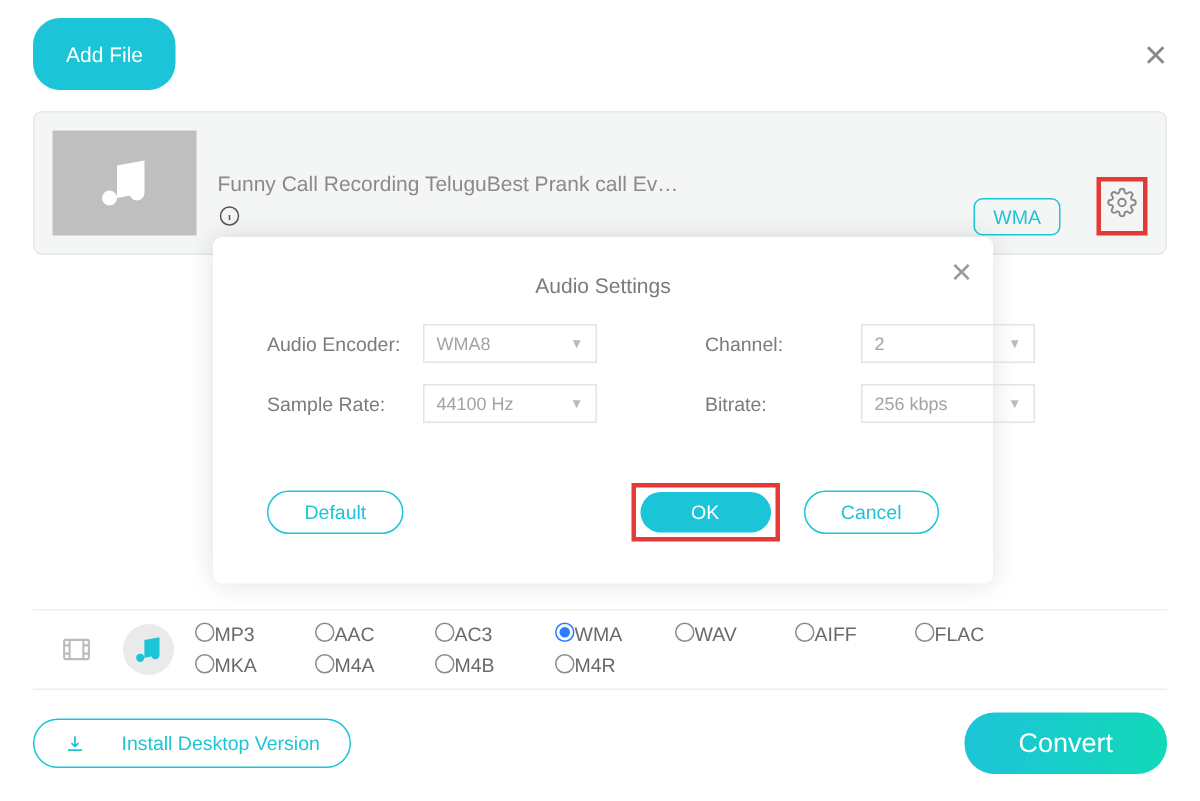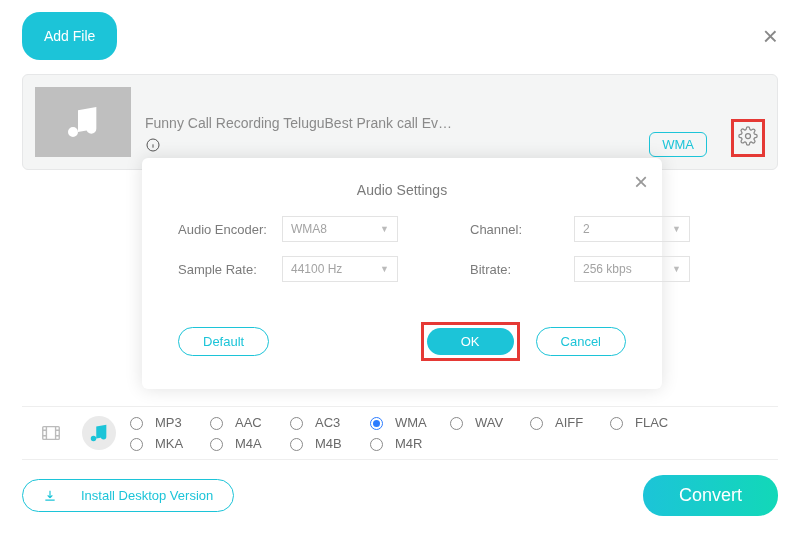--- a/index.html
+++ b/index.html
@@ -31,21 +31,21 @@
 .btn-outline { border: 1.5px solid #1cc4d8; color: #1cc4d8; background: #fff; border-radius: 18px; padding: 6px 24px; font-size: 13px; cursor: pointer; }
 .ok-box { border: 3px solid #e53935; padding: 3px; display: inline-flex; margin-left: auto; }
 .btn-primary { background: #1cc4d8; color: #fff; border: none; border-radius: 18px; padding: 6px 34px; font-size: 13px; cursor: pointer; text-align: center; }
 
 .format-bar { position: absolute; bottom: 74px; left: 22px; right: 22px; border-top: 1px solid #eee; border-bottom: 1px solid #eee; padding: 8px 12px; display: flex; align-items: center; gap: 14px; }
 .tab-icon { width: 34px; height: 34px; display: flex; align-items: center; justify-content: center; cursor: pointer; }
 .tab-icon svg { width: 22px; height: 22px; stroke: #bbb; fill: none; stroke-width: 1.5; }
 .tab-icon.active { background: #eaeaea; border-radius: 50%; }
 .tab-icon.active svg { stroke: #1cc4d8; fill: #1cc4d8; }
 .formats { display: grid; grid-template-columns: repeat(7, 80px); row-gap: 6px; }
-.fmt-opt { display: flex; align-items: flex-end; gap: 12px; font-size: 13px; color: #6a6a6a; cursor: pointer; }
+.fmt-opt { display: flex; align-items: flex-start; gap: 0; font-size: 13px; color: #6a6a6a; cursor: pointer; }
 .radio { width: 13px; height: 13px; border: 1.5px solid #8a8a8a; border-radius: 50%; display: inline-flex; align-items: center; justify-content: center; }
 .radio.on { border-color: #2b7cff; }
 .radio.on::after { content: ""; width: 7px; height: 7px; background: #2b7cff; border-radius: 50%; }
 
 .bottom-bar { position: absolute; bottom: 18px; left: 22px; right: 22px; display: flex; align-items: center; justify-content: space-between; }
 .install-btn { border: 1.5px solid #1cc4d8; color: #1cc4d8; background: #fff; border-radius: 20px; padding: 8px 20px; font-size: 13px; cursor: pointer; display: flex; align-items: center; gap: 24px; }
 .install-btn svg { width: 14px; height: 14px; stroke: #1cc4d8; fill: none; stroke-width: 2; }
 .convert-btn { background: linear-gradient(90deg, #1cc4d8, #12d8b8); color: #fff; border: none; border-radius: 20px; padding: 10px 36px; font-size: 18px; cursor: pointer; }
 </style>
 </head>

